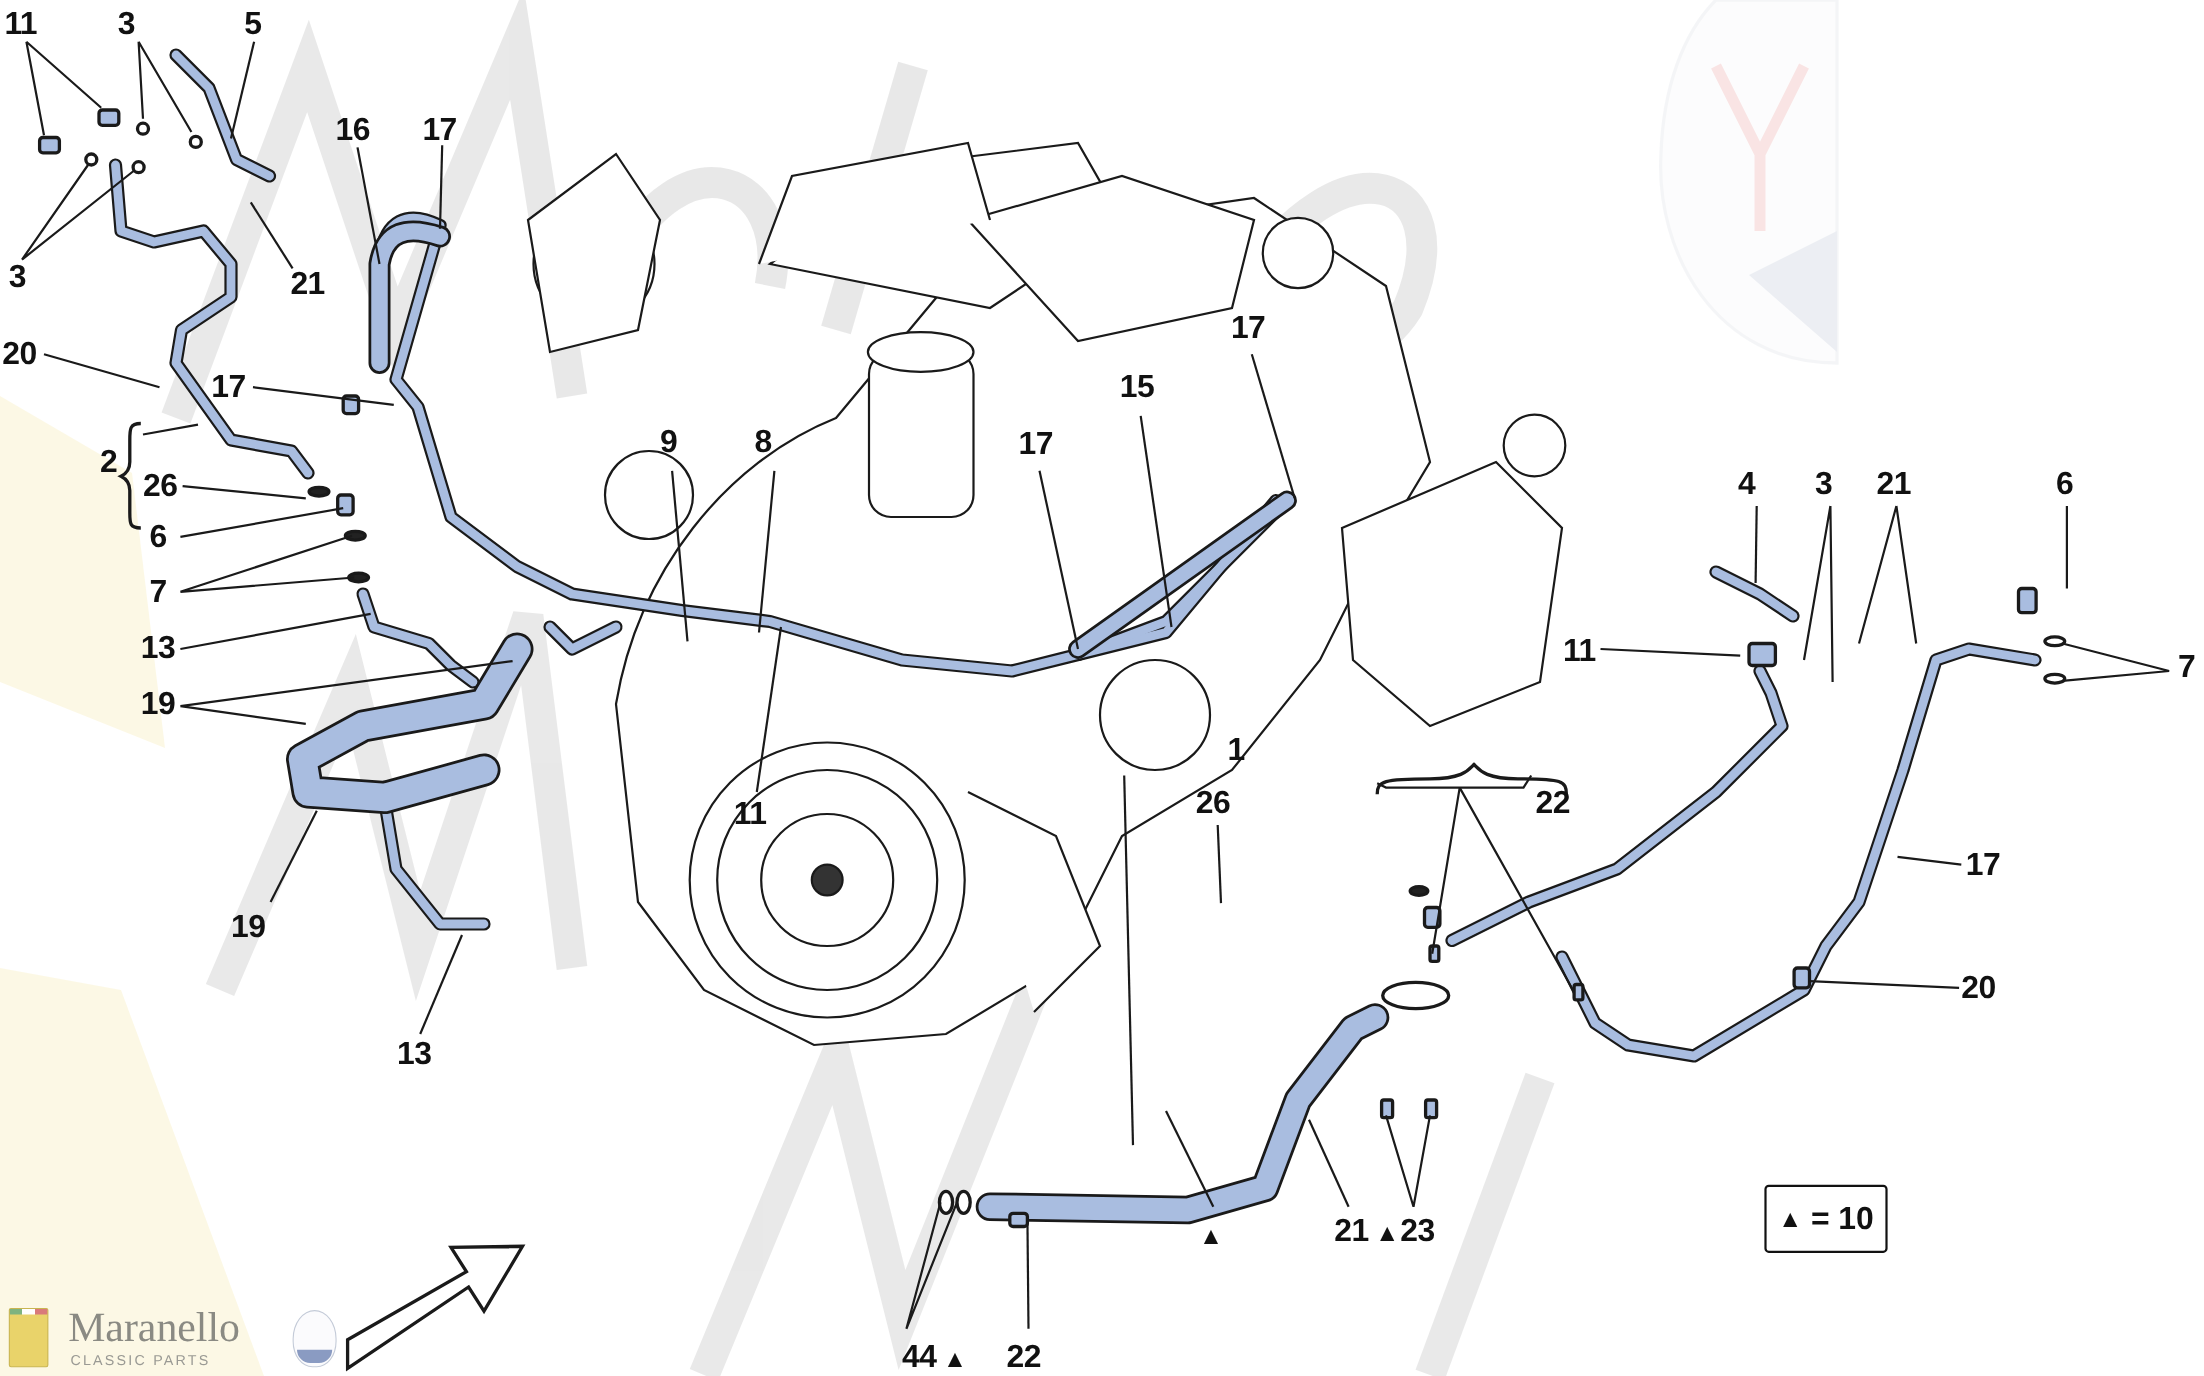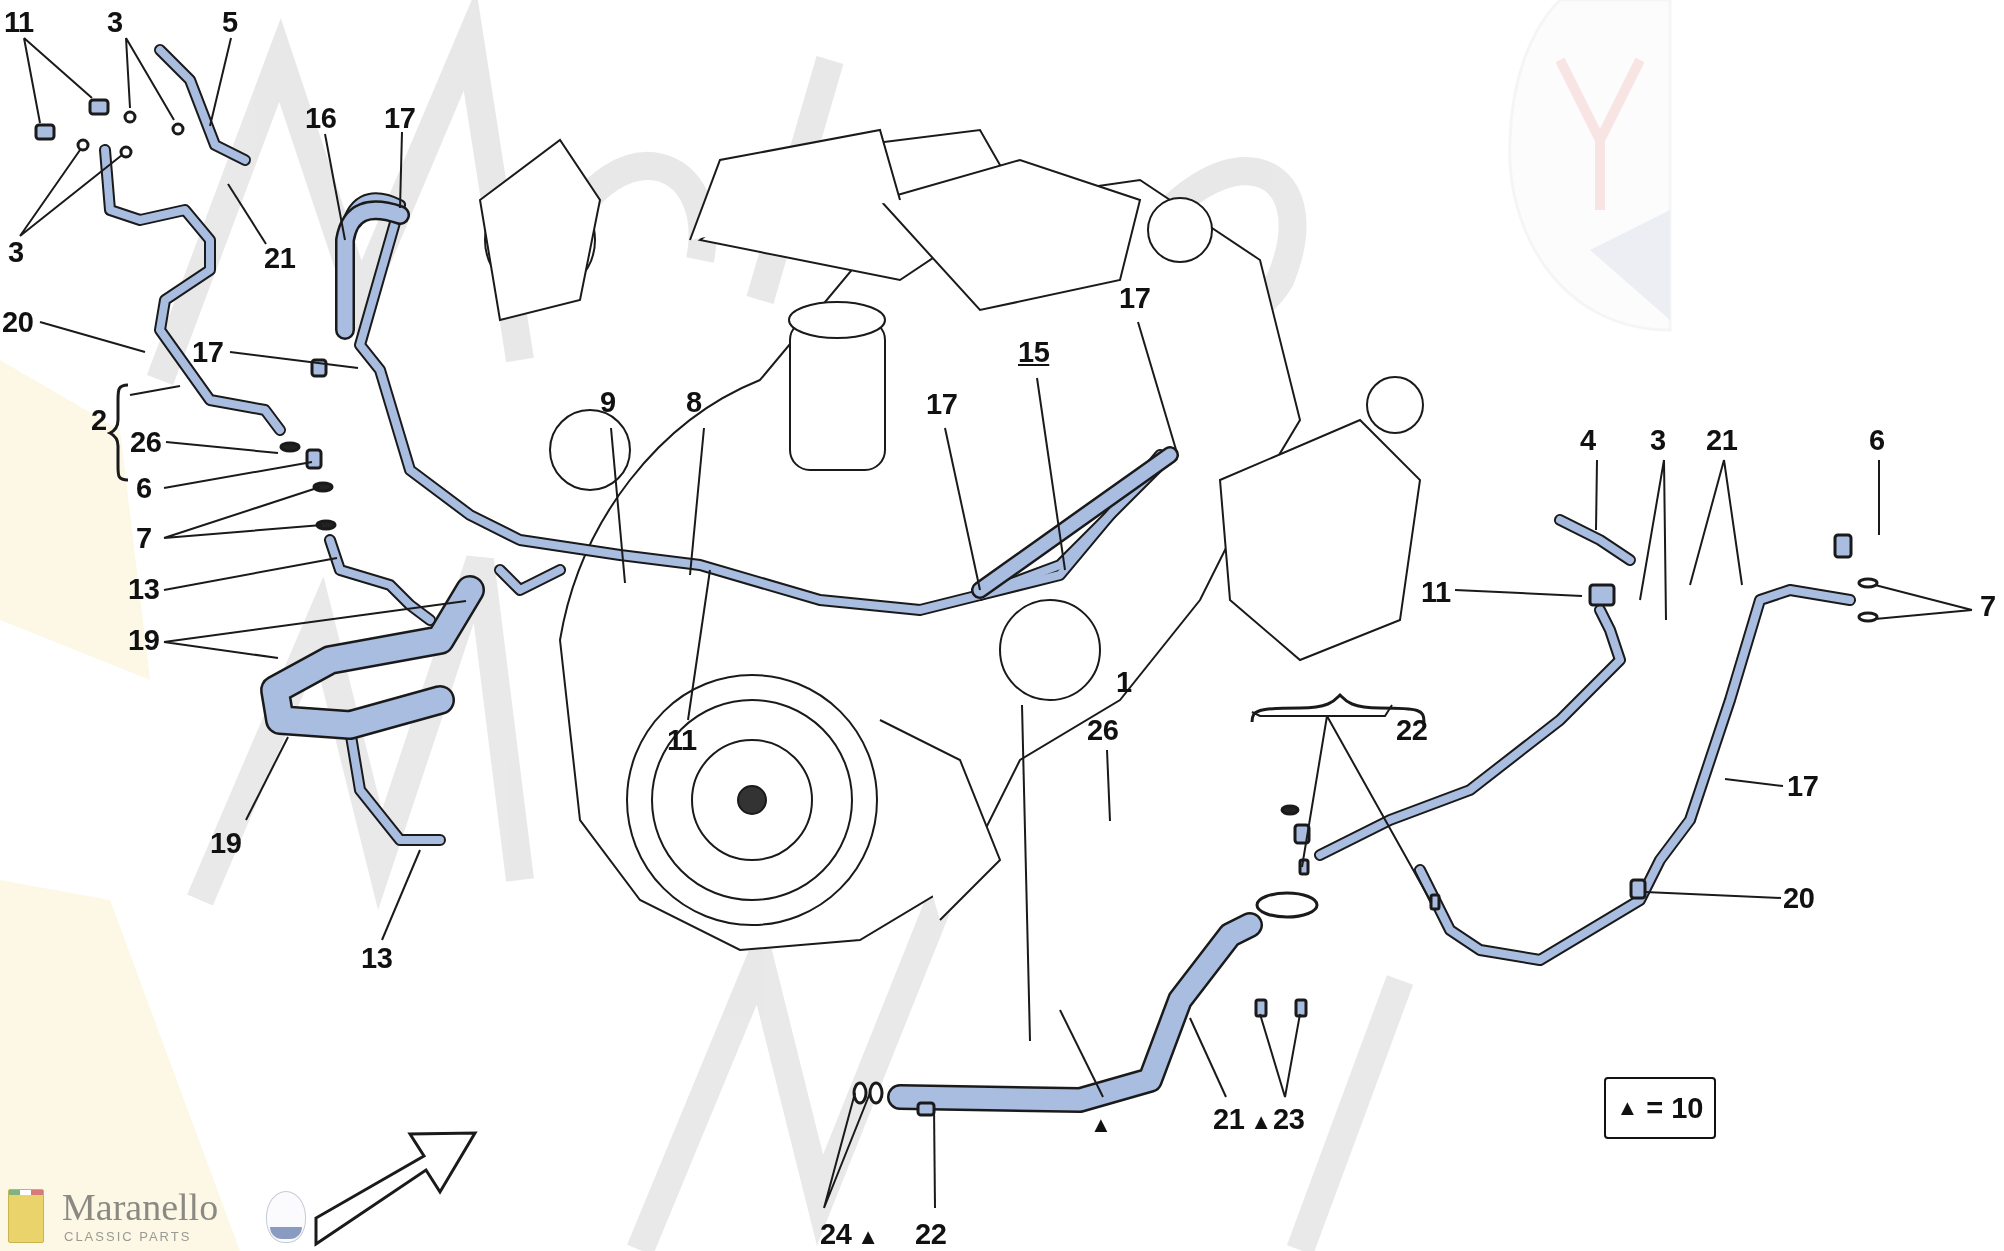--- a/index.html
+++ b/index.html
@@ -219,36 +219,36 @@
       <div class="lbl" style="left: 130px; top: 428px;"><span>26</span></div>
       <div class="lbl" style="left: 136px; top: 474px;"><span>6</span></div>
       <div class="lbl" style="left: 136px; top: 524px;"><span>7</span></div>
       <div class="lbl" style="left: 128px; top: 575px;"><span>13</span></div>
       <div class="lbl" style="left: 128px; top: 626px;"><span>19</span></div>
       <div class="lbl" style="left: 210px; top: 829px;"><span>19</span></div>
       <div class="lbl" style="left: 361px; top: 944px;"><span>13</span></div>
       <div class="lbl" style="left: 600px; top: 388px;"><span>9</span></div>
       <div class="lbl" style="left: 686px; top: 388px;"><span>8</span></div>
       <div class="lbl" style="left: 926px; top: 390px;"><span>17</span></div>
-      <div class="lbl" style="left: 1018px; top: 338px; text-decoration: underline;"><span>15</span></div>
+      <div class="lbl" style="left: 1018px; top: 338px;"><span>15</span></div>
       <div class="lbl" style="left: 1119px; top: 284px;"><span>17</span></div>
       <div class="lbl" style="left: 667px; top: 726px;"><span>11</span></div>
       <div class="lbl" style="left: 1116px; top: 668px;"><span>1</span></div>
       <div class="lbl" style="left: 1087px; top: 716px;"><span>26</span></div>
       <div class="lbl" style="left: 1396px; top: 716px;"><span>22</span></div>
       <div class="lbl" style="left: 1580px; top: 426px;"><span>4</span></div>
       <div class="lbl" style="left: 1650px; top: 426px;"><span>3</span></div>
       <div class="lbl" style="left: 1706px; top: 426px;"><span>21</span></div>
       <div class="lbl" style="left: 1869px; top: 426px;"><span>6</span></div>
       <div class="lbl" style="left: 1421px; top: 578px;"><span>11</span></div>
       <div class="lbl" style="left: 1980px; top: 592px;"><span>7</span></div>
       <div class="lbl" style="left: 1787px; top: 772px;"><span>17</span></div>
       <div class="lbl" style="left: 1783px; top: 884px;"><span>20</span></div>
       <div class="lbl" style="left: 1273px; top: 1105px;"><span>23</span></div>
-      <div class="lbl" style="left: 820px; top: 1220px;"><span>24</span><span class="tri">▲</span></div>
+      <div class="lbl" style="left: 820px; top: 1220px;"><span>44</span><span class="tri">▲</span></div>
       <div class="lbl" style="left: 915px; top: 1220px;"><span>22</span></div>
       <div class="lbl" style="left: 1213px; top: 1105px;"><span>21</span><span class="tri">▲</span></div>
       <div class="lbl" style="left: 1090px; top: 1108px;"><span></span><span class="tri" style="margin-left: 0px;">▲</span></div>
     </div>
 
   <div id="legend">
     <span class="tri">▲</span>
     <span class="eq">=</span>
     <span>10</span>
   </div>

